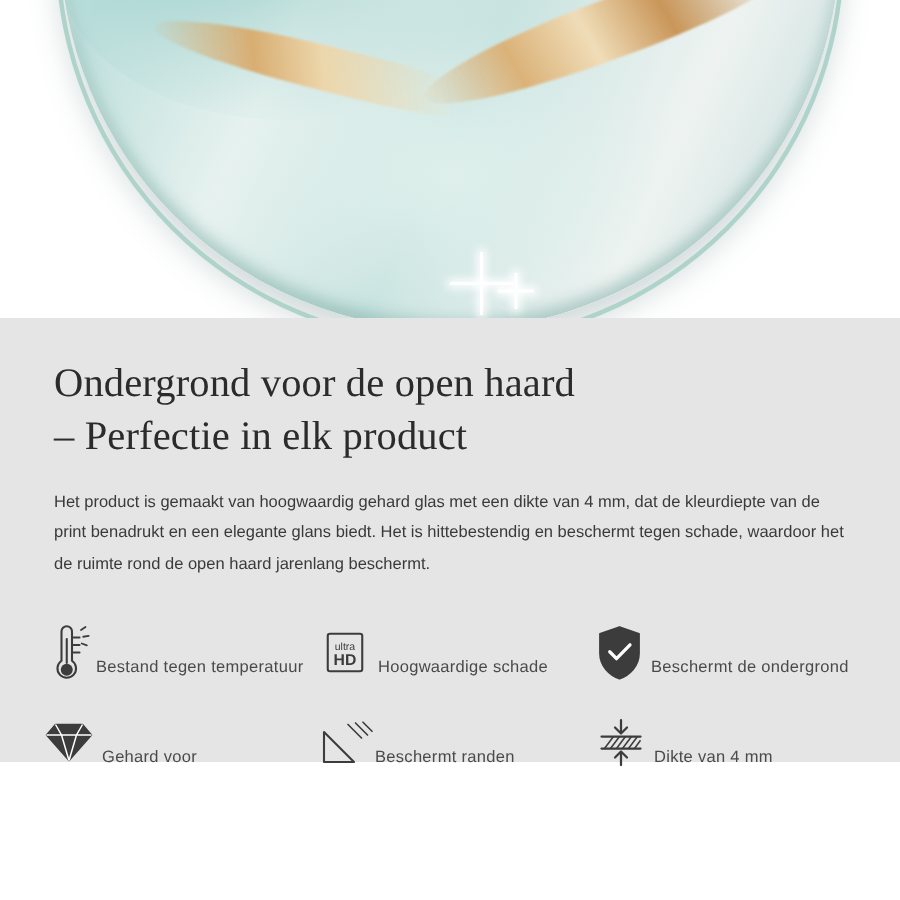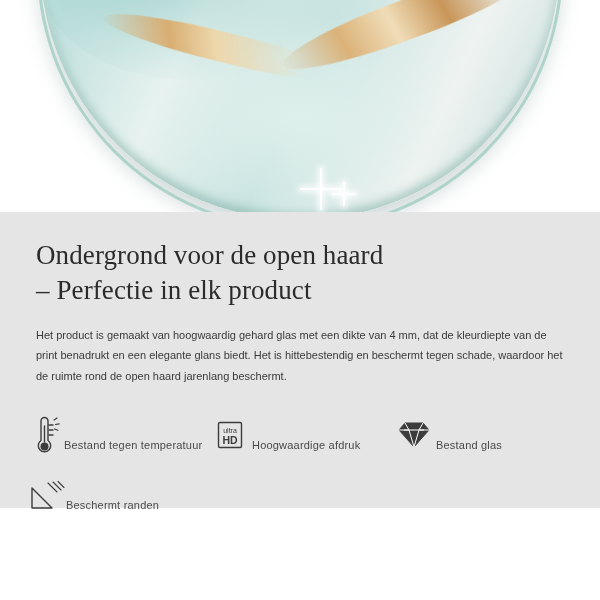--- a/index.html
+++ b/index.html
@@ -202,47 +202,79 @@
     </div>
 
     <div class="feature">
       <div class="feature-icon">
         <svg width="44" height="44" viewBox="0 0 44 44">
           <rect x="10.5" y="9.5" width="23" height="25" rx="1.5" fill="none" stroke="#3c3c3c" stroke-width="1.4"></rect>
           <text x="22" y="20" font-family="Liberation Sans, sans-serif" font-size="7" fill="#3c3c3c" text-anchor="middle">ultra</text>
           <text x="22" y="30.5" font-family="Liberation Sans, sans-serif" font-size="10.5" font-weight="bold" fill="#3c3c3c" text-anchor="middle">HD</text>
         </svg>
       </div>
-      <div class="feature-label">Hoogwaardige afdruk</div>
-    </div>
-
+      <div class="feature-label">Hoogwaardige schade</div>
+    </div>
+
+    <div class="feature">
+      <div class="feature-icon">
+        <svg width="42" height="46" viewBox="0 0 42 46">
+          <path d="M21 6l13 4.5v13c0 8.5-6.2 14.5-13 17-6.8-2.5-13-8.5-13-17v-13z" fill="#3c3c3c" stroke="#3c3c3c" stroke-width="1.2" stroke-linejoin="round"></path>
+          <path d="M14.5 22.5l4.5 4.6 9-9.2" fill="none" stroke="#ffffff" stroke-width="2.2" stroke-linecap="round" stroke-linejoin="round"></path>
+        </svg>
+      </div>
+      <div class="feature-label">Beschermt de ondergrond</div>
+    </div>
 
     <div class="feature">
       <div class="feature-icon">
         <svg width="44" height="40" viewBox="0 0 44 40">
           <g fill="#3c3c3c" stroke="#3c3c3c" stroke-width="1" stroke-linejoin="round">
             <path d="M13 8h18l6 7-15 17L7 15z"></path>
           </g>
           <g fill="none" stroke="#ffffff" stroke-width="1">
             <path d="M7 15h30M13 8l4 7-5 0M31 8l-4 7 5 0M17 15l5 17M27 15l-5 17"></path>
           </g>
         </svg>
       </div>
-      <div class="feature-label">Bestand glas</div>
+      <div class="feature-label">Gehard voor</div>
     </div>
 
     <div class="feature">
       <div class="feature-icon">
         <svg width="42" height="42" viewBox="0 0 42 42">
           <path d="M8 34V14L28 34z" fill="none" stroke="#3c3c3c" stroke-width="1.4" stroke-linejoin="round"></path>
           <g stroke="#3c3c3c" stroke-width="1.1" stroke-linecap="round">
             <line x1="24" y1="9" x2="33" y2="18"></line>
             <line x1="29" y1="8" x2="37" y2="16"></line>
             <line x1="34" y1="7.5" x2="40" y2="13.5"></line>
           </g>
         </svg>
       </div>
       <div class="feature-label">Beschermt randen</div>
     </div>
 
+    <div class="feature">
+      <div class="feature-icon">
+        <svg width="44" height="42" viewBox="0 0 44 42">
+          <g stroke="#3c3c3c" stroke-width="1.5" fill="none" stroke-linecap="round" stroke-linejoin="round">
+            <line x1="22" y1="6" x2="22" y2="14"></line>
+            <path d="M18 11l4 4 4-4"></path>
+            <line x1="22" y1="36" x2="22" y2="28"></line>
+            <path d="M18 31l4-4 4 4"></path>
+            <line x1="9" y1="17" x2="35" y2="17"></line>
+            <line x1="9" y1="25" x2="35" y2="25"></line>
+          </g>
+          <g stroke="#3c3c3c" stroke-width="1">
+            <line x1="11" y1="25" x2="17" y2="17"></line>
+            <line x1="15" y1="25" x2="21" y2="17"></line>
+            <line x1="19" y1="25" x2="25" y2="17"></line>
+            <line x1="23" y1="25" x2="29" y2="17"></line>
+            <line x1="27" y1="25" x2="33" y2="17"></line>
+            <line x1="31" y1="25" x2="35" y2="19.5"></line>
+          </g>
+        </svg>
+      </div>
+      <div class="feature-label">Dikte van 4 mm</div>
+    </div>
 
   </div>
 </div>
 
 </body></html>

